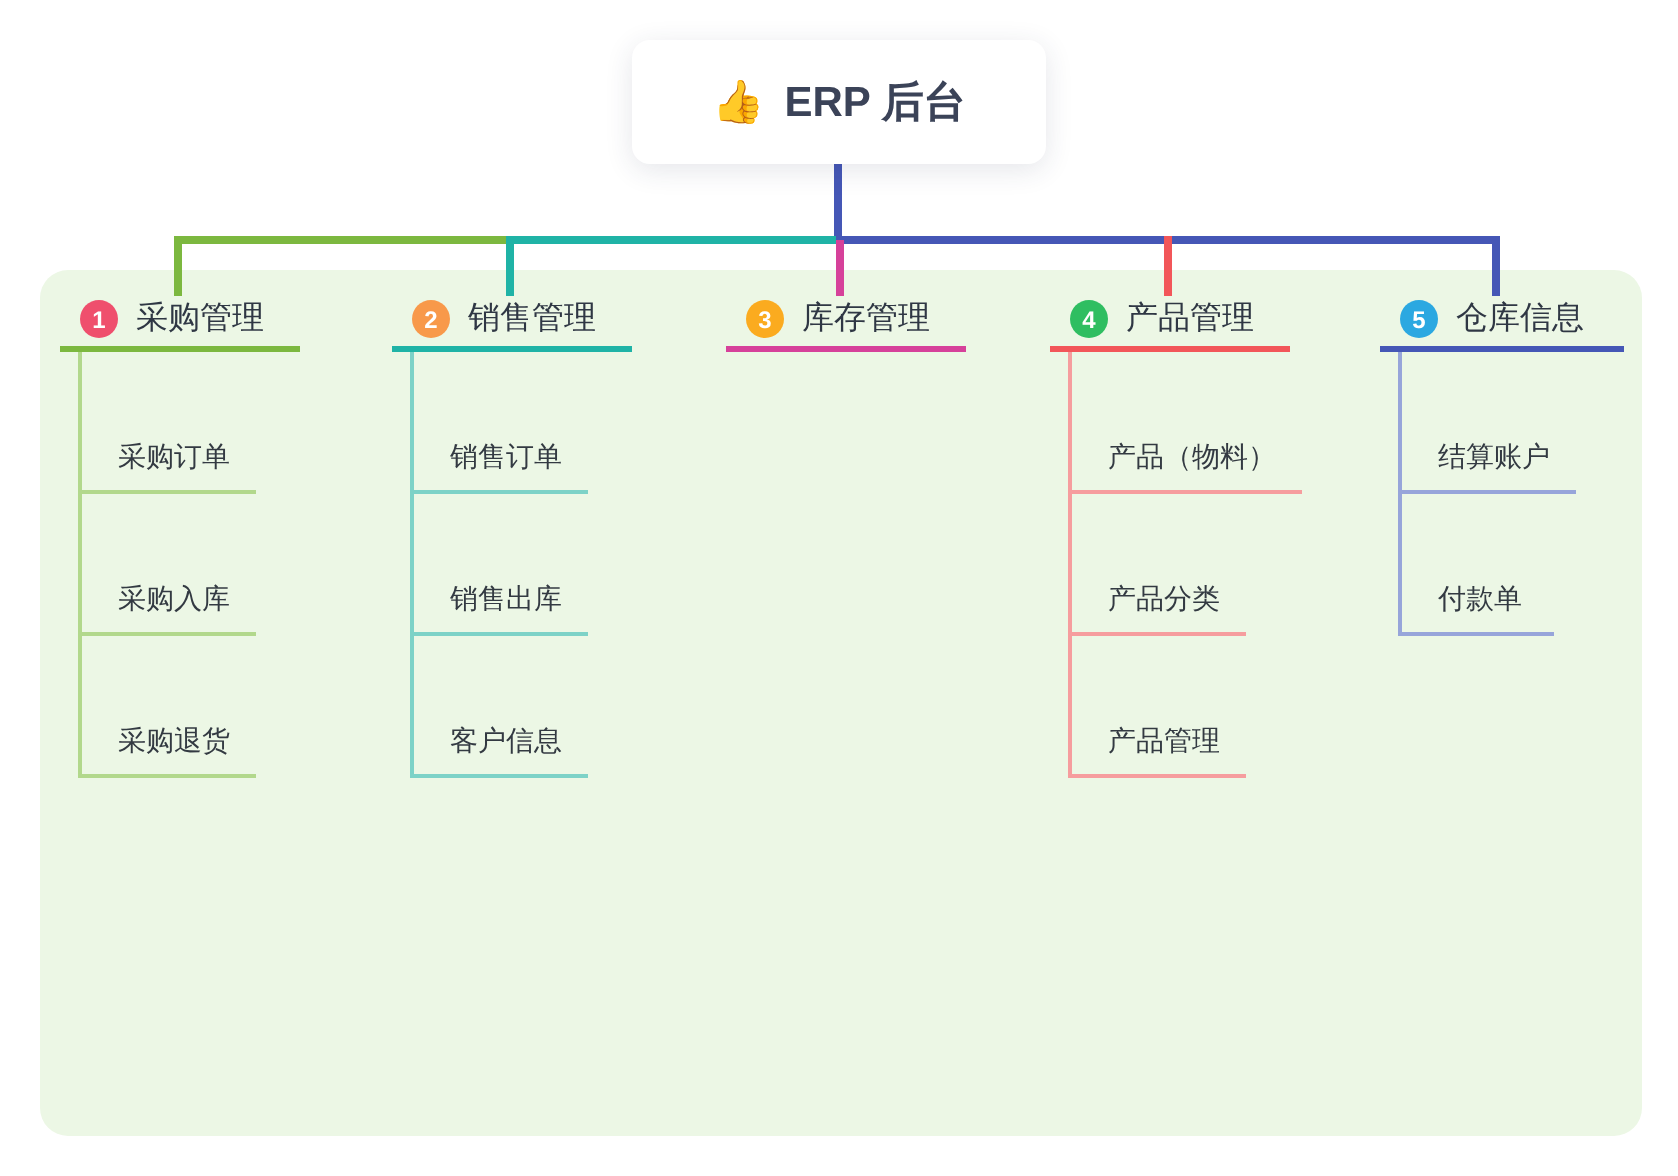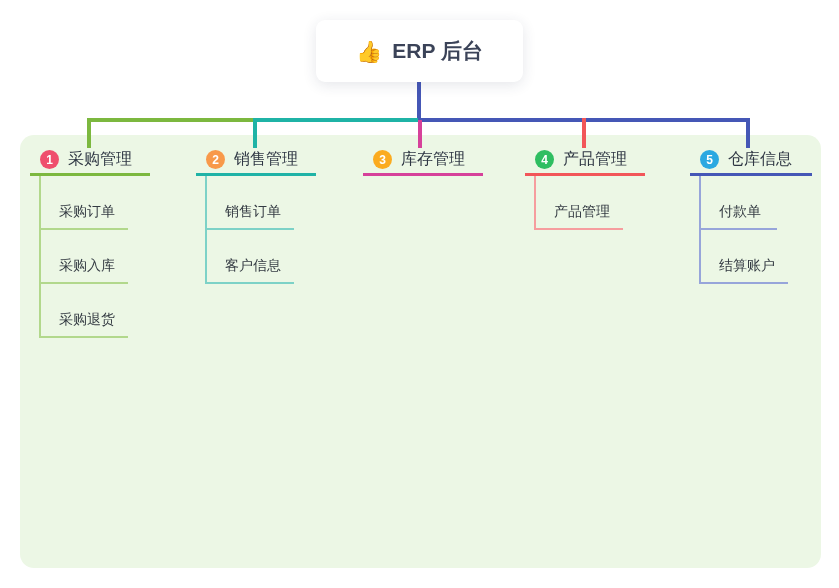--- a/index.html
+++ b/index.html
@@ -47,21 +47,21 @@
     display:flex;align-items:center;justify-content:center;
     margin-left:10px;margin-right:9px;
     flex:0 0 auto;
   }
   .children{
     margin-left:9px;
     border-left:2px solid var(--sub,#bbb);
     width:max-content;
   }
   .child{
-    height:54px;
+    height:71px;
     width:max-content;min-width:76px;
     border-bottom:2px solid var(--sub,#bbb);
     display:flex;align-items:flex-end;
     padding:13px 13px 7px 18px;
     font-size:14px;color:#333a42;
     white-space:nowrap;
   }
 </style>
 </head>
 <body>
@@ -106,52 +106,61 @@
   <div class="branch" style="left: 196px; --badge: #f8994a; --line: #1fb3a6; --sub: #7dd2c7;">
     <div class="branch-header">
       <span class="badge">2</span>
       <span>销售管理</span>
     </div>
     <div class="children">
       <div class="child">
           <span>销售订单</span>
         </div>
       <div class="child">
+          <span>销售出库</span>
+        </div>
+      <div class="child">
           <span>客户信息</span>
         </div>
     </div>
   </div>
 
   <div class="branch" style="left: 363px; --badge: #fbab1f; --line: #d6419a; --sub: #f083bc;">
     <div class="branch-header">
       <span class="badge">3</span>
       <span>库存管理</span>
     </div>
   </div>
 
   <div class="branch" style="left: 525px; --badge: #2fbe61; --line: #f25659; --sub: #f69d9e;">
     <div class="branch-header">
       <span class="badge">4</span>
       <span>产品管理</span>
     </div>
     <div class="children">
       <div class="child">
+          <span>产品（物料）</span>
+        </div>
+      <div class="child">
+          <span>产品分类</span>
+        </div>
+      <div class="child">
           <span>产品管理</span>
         </div>
     </div>
   </div>
 
   <div class="branch" style="left: 690px; --badge: #2ba8e1; --line: #4557b6; --sub: #97a5da;">
     <div class="branch-header" style="width:122px;">
       <span class="badge">5</span>
       <span>仓库信息</span>
     </div>
     <div class="children">
       <div class="child">
-          <span>付款单</span>
+          <span>结算账户</span>
         </div>
       <div class="child">
-          <span>结算账户</span>
+          <span>付款单</span>
         </div>
     </div>
   </div>
 
 </div>
 
 </body></html>

